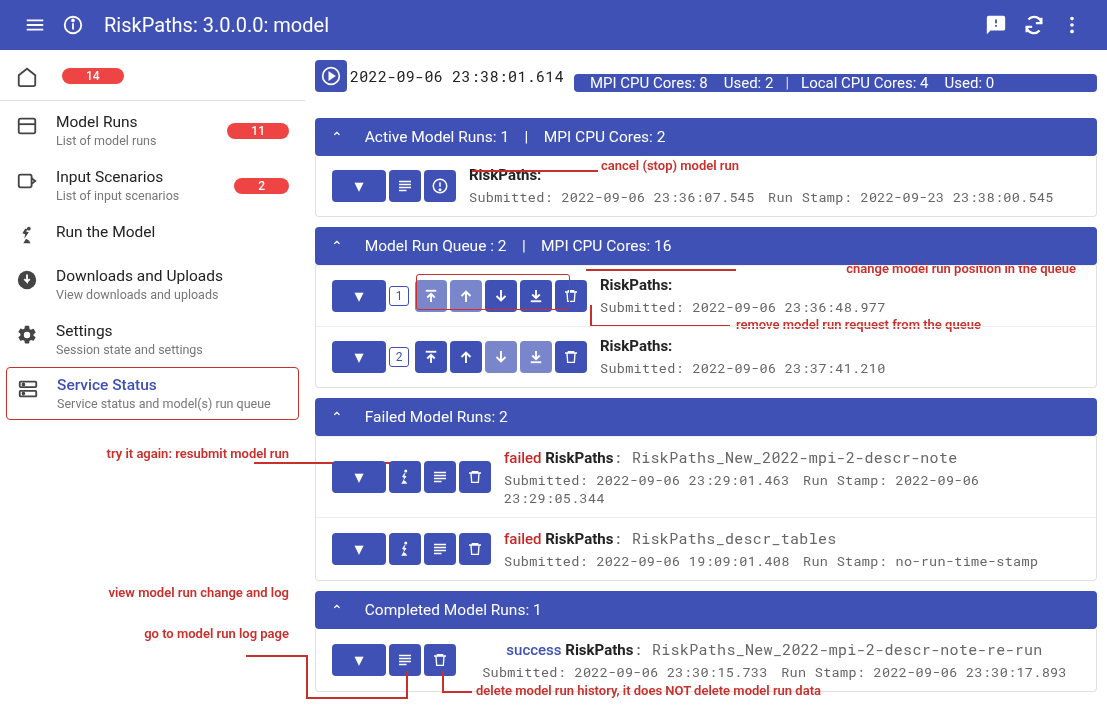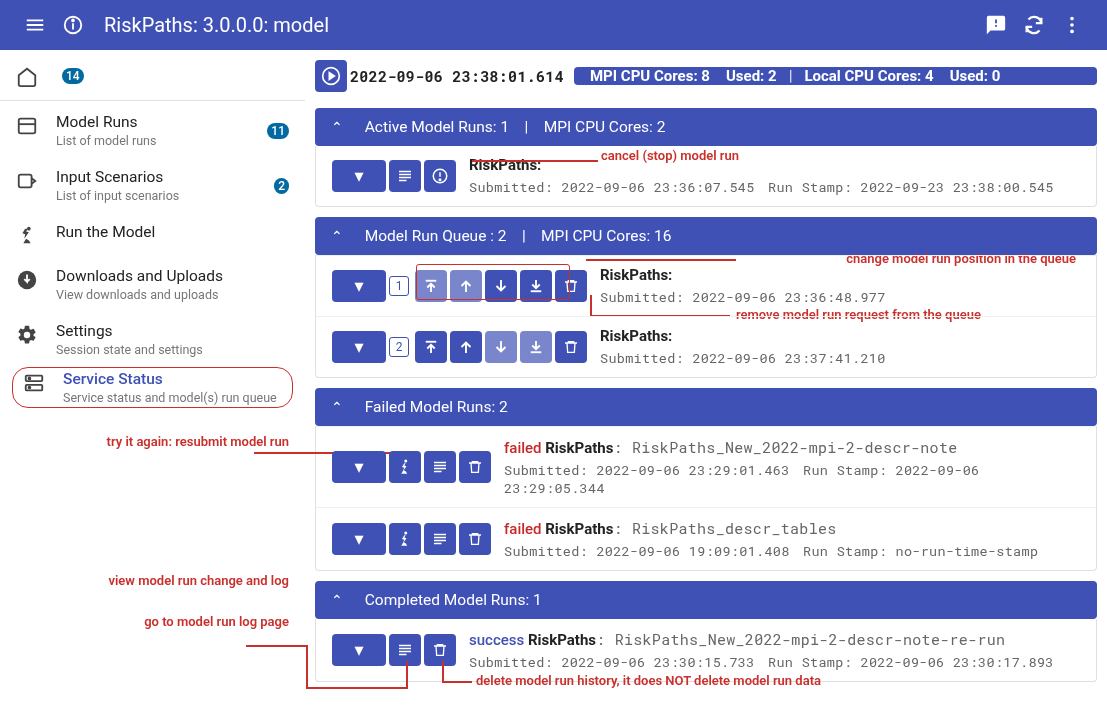--- a/index.html
+++ b/index.html
@@ -7,26 +7,26 @@
   .appbar { background: #3f51b5; color: #fff; height: 50px; display: flex; align-items: center; padding: 0 16px; }
   .appbar .title { font-size: 20px; margin-left: 12px; flex: 1; }
   .appbar .icon { padding: 8px; cursor: pointer; }
   .container { display: flex; }
   .sidebar { width: 305px; padding-top: 4px; }
   .sidebar-item { display: flex; align-items: flex-start; padding: 10px 16px 10px 16px; cursor: pointer; }
   .sidebar-item .icon { width: 40px; color: #444; display:flex; align-items:center; justify-content:flex-start; padding-top:2px; }
   .sidebar-item .text { flex: 1; }
   .sidebar-item .label { font-size: 15.5px; color: #222; }
   .sidebar-item .sub { font-size: 12.5px; color: #777; margin-top: 2px; }
-  .badge { background: #0369a1; color: #fff; border-radius: 10px; padding: 1px 4px; font-size: 12px; font-weight: 500; margin-left: 6px; align-self: center; }
-  .sidebar-item.active { border: 1px solid #c9302c; border-radius: 16px; margin: 0 12px; padding: 2px 10px; }
+  .badge { background: #ef4444; color: #fff; border-radius: 10px; padding: 1px 24px; font-size: 12px; font-weight: 500; margin-left: 6px; align-self: center; }
+  .sidebar-item.active { border: 1px solid #c9302c; border-radius: 4px; margin: 0 6px; padding: 8px 10px; }
   .sidebar-item.active .label { color: #3f51b5; font-weight: 500; }
   .divider { border-top: 1px solid #e0e0e0; margin: 2px 0; }
   .main { flex: 1; padding: 10px; }
-  .topbar { display: flex; align-items: center; margin-bottom: 16px; font-weight: bold; }
+  .topbar { display: flex; align-items: flex-end; margin-bottom: 26px; }
   .playbox { display: flex; align-items: center; }
   .iconbtn { background: #3f51b5; color: #fff; border: none; border-radius: 4px; width: 32px; height: 32px; display: inline-flex; align-items: center; justify-content: center; cursor: pointer; margin-right: 3px; }
   .iconbtn.dim { background: #7986cb; }
   .mono { font-family: "Roboto Mono", "Courier New", monospace; letter-spacing: 0.3px; }
   .statusbar { background: #3f51b5; color: #fff; border-radius: 4px; padding: 0 16px; display: flex; align-items: center; margin-left: 10px; flex:1; font-size:15px; }
   .statusbar .sep { margin: 0 12px; opacity: 0.8; }
   .section-head { background: #3f51b5; color: #fff; border-radius: 4px; padding: 10px 16px; display: flex; align-items: center; font-size:15.5px; }
   .section-head .chev { margin-right: 22px; font-size:14px; }
   .section-body { border: 1px solid #e0e0e0; border-top: none; border-radius: 0 0 4px 4px; padding: 0; }
   .row { display: flex; align-items: center; padding: 10px 16px; border-top: 1px solid #f0f0f0; position: relative; }
@@ -382,21 +382,21 @@
           </div>
         </div>
       </div>
     </div>
 
     <div class="section">
       <div class="section-head">
         <span class="chev">⌃</span>
         <span>Completed Model Runs: 1</span>
       </div>
-      <div class="section-body" style="position:relative;">
+      <div class="section-body" style="position:relative;text-align:center;">
         <div class="row">
           <button class="iconbtn" style="width:54px;">
               <span class="chevdown"></span>
             </button>
           <button class="iconbtn">
               <svg width="18" height="18" viewBox="0 0 24 24" fill="currentColor">
                 <path d="M4 5h16v2H4zm0 4h16v2H4zm0 4h16v2H4zm0 4h10v2H4z"></path>
               </svg>
             </button>
           <button class="iconbtn">

